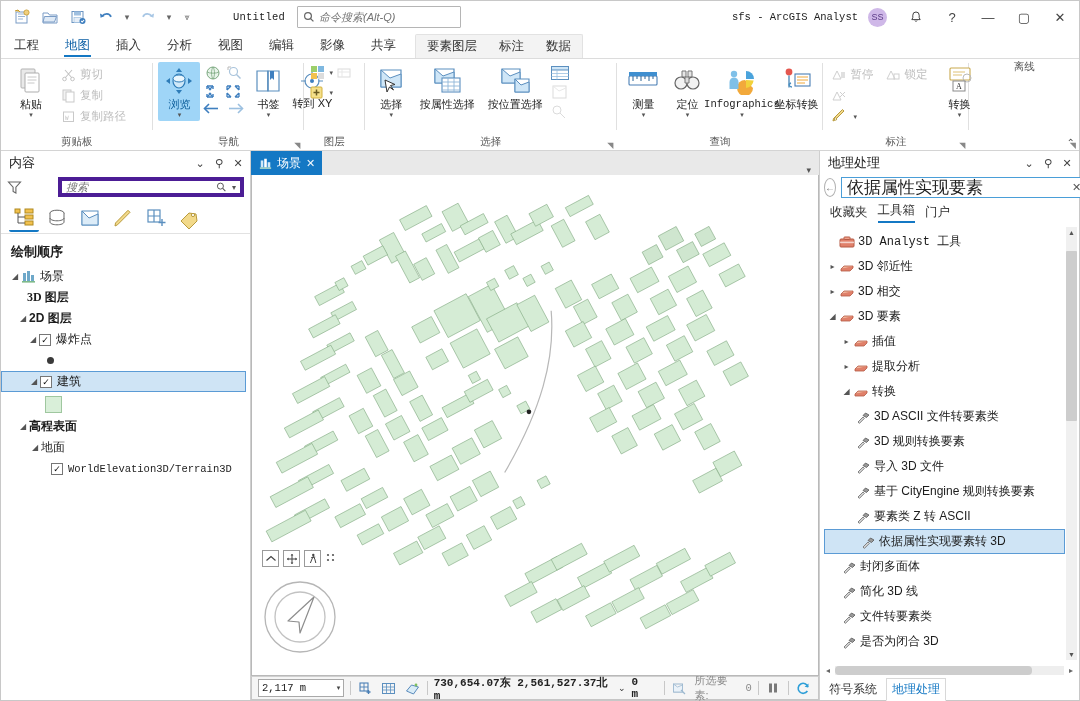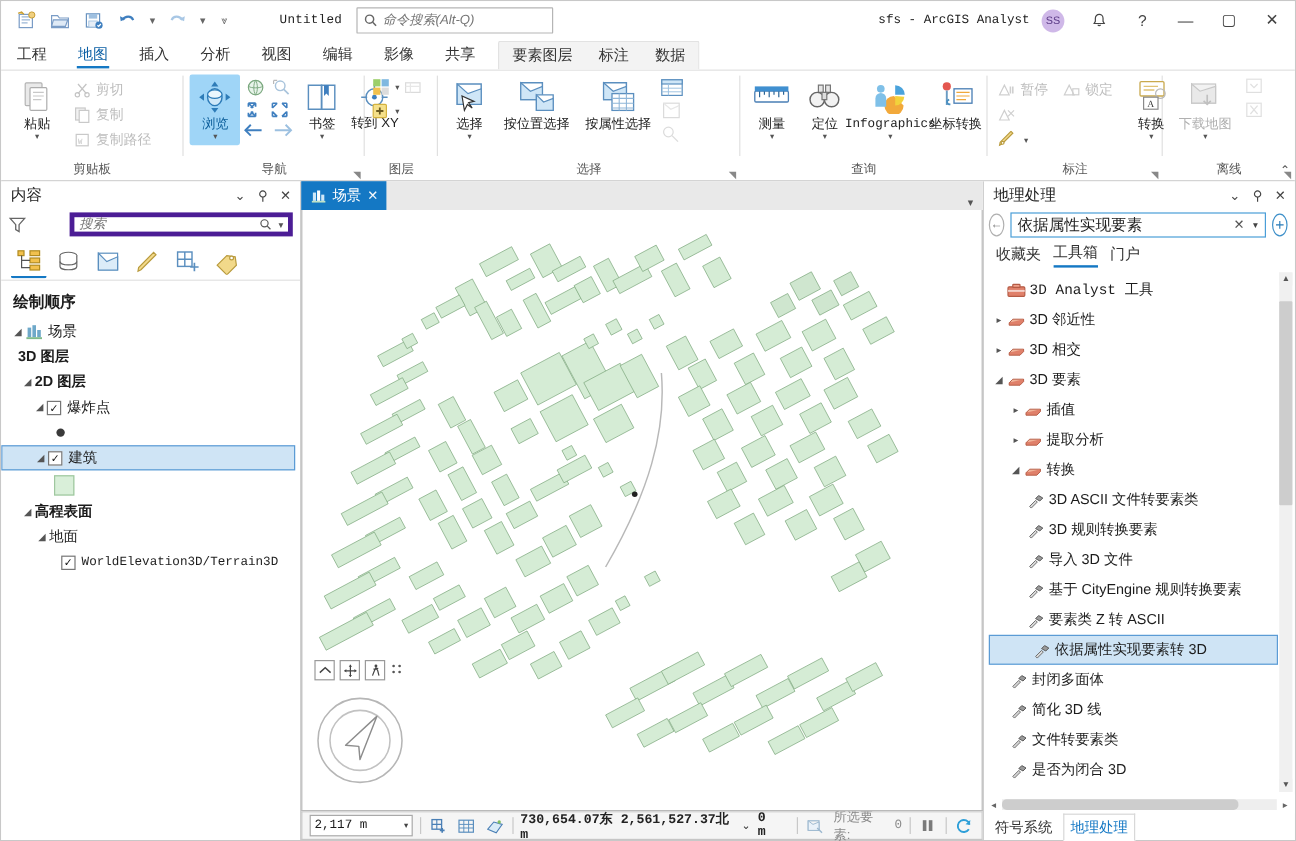--- a/index.html
+++ b/index.html
@@ -133,21 +133,21 @@
   .coord{ font-size:11px; color:#222;font-weight:bold; }
   .dim{ color:#8a8a8a; }
 
   
   #gp{ width:260px; border-left:1px solid #cfcfcf; }
   .gpsearch{ display:flex; align-items:center; gap:5px; padding:2px 6px 4px 4px;}
   .gpback{ width:19px; height:19px; border-radius:50%; border:1px solid #b0b0b0; color:#777;
            display:flex; align-items:center; justify-content:center; font-size:10px; cursor:pointer;}
   .gpinp{ flex:1; height:21px; border:1px solid #4a9ed8; background:#fff; display:flex; align-items:center;
           padding:0 3px 0 5px; }
-  .gpinp input{ border:0; outline:0; flex:1; font-size:13px; color:#222; background:transparent;
+  .gpinp input{ border:0; outline:0; flex:1; font-size:17px; color:#222; background:transparent;
                 font-family:"Liberation Sans",sans-serif;}
   .gpinp .ix{ font-size:11px; color:#555; padding:0 4px; cursor:pointer;}
   .gpinp .iv{ font-size:8px; color:#444; padding:0 3px; cursor:pointer;}
   .gpadd{ width:19px; height:19px; border-radius:50%; border:1px solid #3d8fc9; color:#2a7cb8;
           display:flex; align-items:center; justify-content:center; font-size:13px; cursor:pointer;
           line-height:12px;}
   .gptabs{ display:flex; align-items:flex-end; gap:10px; padding:0 10px 2px; }
   .gptab{ font-size:12.5px; color:#333; cursor:pointer; padding-bottom:2px;}
   .gptab.active{ font-weight:normal; border-bottom:2px solid #1478c4; }
   .gptree{ flex:1; overflow:hidden; position:relative; padding-top:4px;}
@@ -431,38 +431,38 @@
                 <path d="M6 4l9 8 11-4v13H6z" fill="#cfe6f7" stroke="#5b8fbf" stroke-width="1"></path>
                 <path d="M10 14l2 12 2.5-5 4 3-3-4.5 4.5-1z" fill="#fff" stroke="#333" stroke-width="1"></path>
               </svg>
           </div>
           <div class="lb">选择</div>
           <div class="caret">▾</div>
         </div>
         <div class="bigbtn" style="width:66px;">
           <div class="ic">
             <svg width="34" height="30" viewBox="0 0 34 30">
+                <path d="M5 3h19v14H5z" fill="#fff" stroke="#5b8fbf" stroke-width="1.2"></path>
+                <path d="M5 3l8 7 11-4v11H5z" fill="#cfe6f7" stroke="#5b8fbf" stroke-width="1"></path>
+                <rect x="12" y="12" width="18" height="14" fill="#fff" stroke="#5b8fbf" stroke-width="1.1"></rect>
+                <path d="M12 16h18M12 20h18M12 24h18M18 12v14M24 12v14" stroke="#8fb6d8" stroke-width=".9"></path>
+              </svg>
+          </div>
+          <div class="lb">按属性选择</div>
+        </div>
+        <div class="bigbtn" style="width:66px;">
+          <div class="ic">
+            <svg width="34" height="30" viewBox="0 0 34 30">
                 <path d="M4 3h18v14H4z" fill="#fff" stroke="#5b8fbf" stroke-width="1.2"></path>
                 <path d="M4 3l8 7 10-4v11H4z" fill="#cfe6f7" stroke="#5b8fbf" stroke-width="1"></path>
                 <path d="M17 13h14v13H17z" fill="#fff" stroke="#5b8fbf" stroke-width="1.1"></path>
                 <path d="M17 13l6 6 8-3v10H17z" fill="#cfe6f7" stroke="#5b8fbf" stroke-width="1"></path>
               </svg>
           </div>
           <div class="lb">按位置选择</div>
-        </div>
-        <div class="bigbtn" style="width:66px;">
-          <div class="ic">
-            <svg width="34" height="30" viewBox="0 0 34 30">
-                <path d="M5 3h19v14H5z" fill="#fff" stroke="#5b8fbf" stroke-width="1.2"></path>
-                <path d="M5 3l8 7 11-4v11H5z" fill="#cfe6f7" stroke="#5b8fbf" stroke-width="1"></path>
-                <rect x="12" y="12" width="18" height="14" fill="#fff" stroke="#5b8fbf" stroke-width="1.1"></rect>
-                <path d="M12 16h18M12 20h18M12 24h18M18 12v14M24 12v14" stroke="#8fb6d8" stroke-width=".9"></path>
-              </svg>
-          </div>
-          <div class="lb">按属性选择</div>
         </div>
         <div class="smcol" style="padding-top:3px;gap:3px;">
           <div>
               <svg width="20" height="16" viewBox="0 0 20 16">
                 <rect x="1.5" y="1.5" width="17" height="13" fill="#fff" stroke="#5b8fbf"></rect>
                 <rect x="1.5" y="1.5" width="17" height="3.5" fill="#cfe6f7" stroke="#5b8fbf"></rect>
                 <path d="M1.5 8.5h17M1.5 11.5h17M7 5v9.5" stroke="#9cc0e0" stroke-width=".8"></path>
               </svg>
             </div>
           <div style="opacity:.35;">
@@ -585,47 +585,20 @@
           <div class="lb">转换</div>
           <div class="caret">▾</div>
         </div>
       </div>
       <div class="rlabel">标注</div>
       <div class="dlg">◥</div>
     </div>
     <div class="vsep"></div>
 
     <div class="rgroup" style="width:110px;">
-      <div class="rbody">
-        <div class="bigbtn dis" style="width:60px;">
-          <div class="ic">
-            <svg width="32" height="30" viewBox="0 0 32 30">
-                <rect x="5" y="4" width="20" height="16" fill="#f2f2f2" stroke="#c7c7c7"></rect>
-                <path d="M5 4l7 6 13-4v14H5z" fill="#e9e9e9" stroke="#c7c7c7"></path>
-                <path d="M18 13v8M15 18l3 3 3-3" stroke="#c0c0c0" stroke-width="1.4" fill="none"></path>
-              </svg>
-          </div>
-          <div class="lb">下载地图</div>
-          <div class="caret">▾</div>
-        </div>
-        <div class="smcol" style="gap:4px;">
-          <div style="opacity:.3;">
-              <svg width="18" height="16" viewBox="0 0 18 16">
-                <rect x="3" y="2" width="12" height="11" fill="none" stroke="#999"></rect>
-                <path d="M6 6l3 3 3-3" stroke="#999" fill="none"></path>
-              </svg>
-            </div>
-          <div style="opacity:.3;">
-              <svg width="18" height="16" viewBox="0 0 18 16">
-                <rect x="3" y="2" width="12" height="11" fill="none" stroke="#999"></rect>
-                <path d="M6 4l6 7M12 4l-6 7" stroke="#999"></path>
-              </svg>
-            </div>
-        </div>
-      </div>
       <div class="rlabel">离线</div>
       <div class="dlg">◥</div>
     </div>
 
     <div class="collapse">⌃</div>
   </div>
 
   <div class="main">
 
     <div class="pane" id="contents">
@@ -702,21 +675,21 @@
           <span class="tw">◢</span>
           <svg width="15" height="15" viewBox="0 0 15 15" style="margin-right:4px;">
               <rect x="2" y="4" width="3" height="8" fill="#6ea8c9"></rect>
               <rect x="6" y="2" width="3" height="10" fill="#6ea8c9"></rect>
               <rect x="10" y="6" width="3" height="6" fill="#6ea8c9"></rect>
               <rect x="1" y="12" width="13" height="1.6" fill="#7fba8a"></rect>
             </svg>
           <span class="tlabel">场景</span>
         </div>
 
-        <div class="trow" style="padding-left:14px;">
+        <div class="trow" style="padding-left:26px;font-family:Liberation Serif, serif;">
           <span class="tlabel tbold">3D 图层</span>
         </div>
 
         <div class="trow" style="padding-left:16px;">
           <span class="tw">◢</span>
           <span class="tlabel tbold">2D 图层</span>
         </div>
 
         <div class="trow" style="padding-left:26px;">
           <span class="tw">◢</span>

